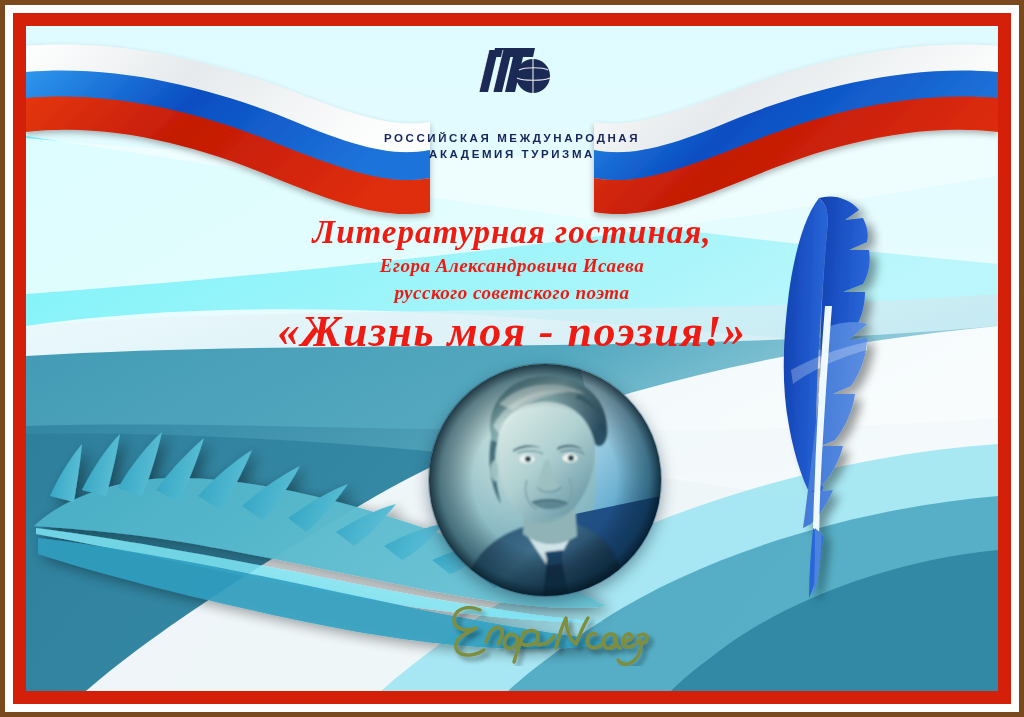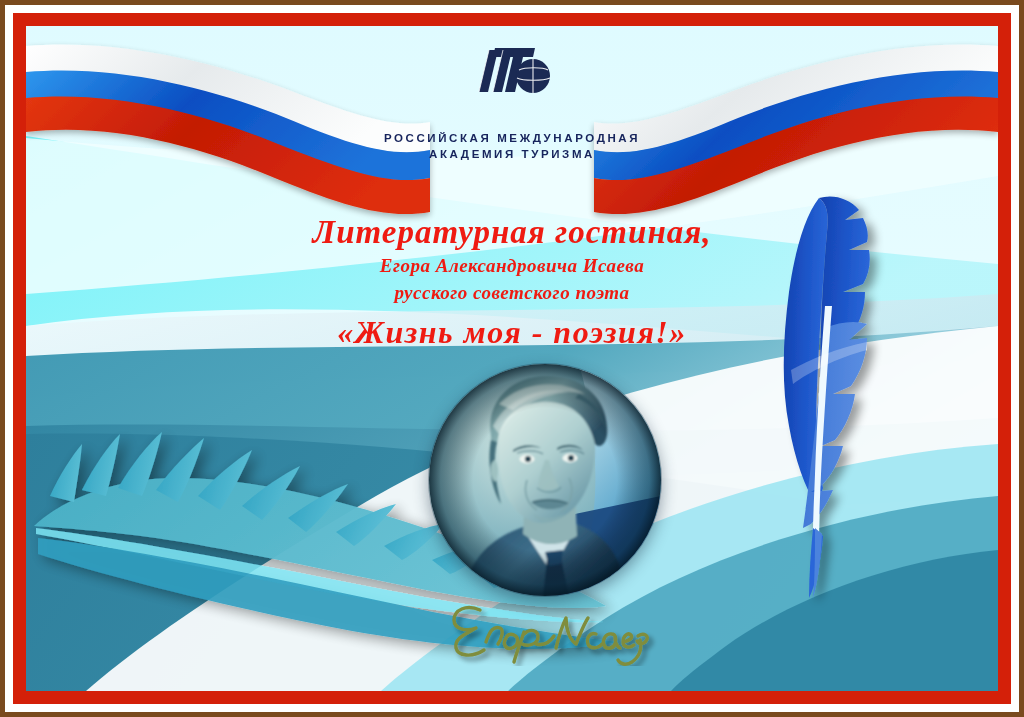--- a/index.html
+++ b/index.html
@@ -84,21 +84,21 @@
     line-height:40px;
     letter-spacing:1px;
   }
   .t-sub{
     font-size:19px;
     font-weight:bold;
     line-height:27px;
     letter-spacing:.5px;
   }
   .t-quote{
-    font-size:32px;
+    font-size:44px;
     font-weight:bold;
     line-height:48px;
     letter-spacing:1.5px;
     margin-top:2px;
     font-style:italic;
   }
 
   
   .portrait{
     position:absolute;

